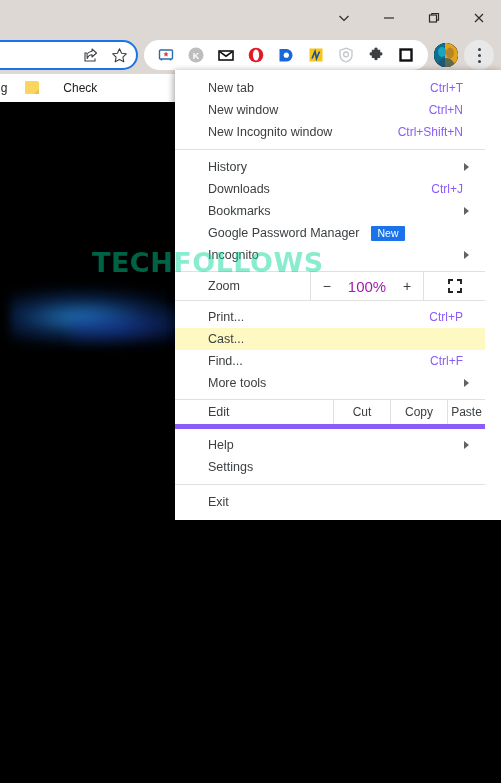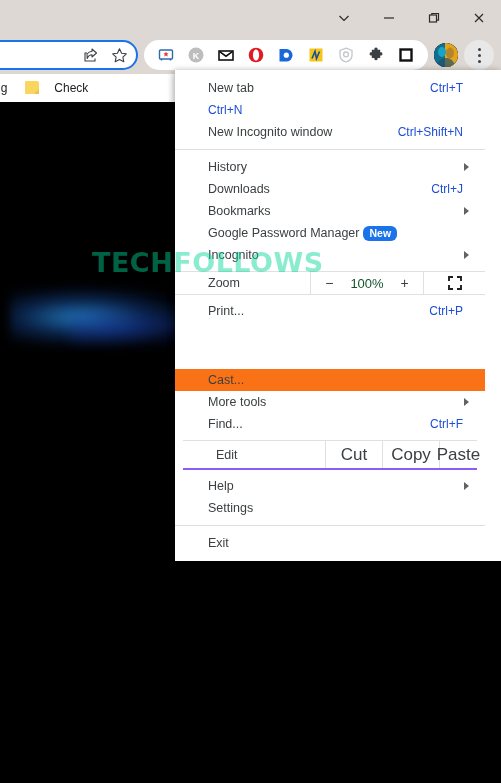--- a/index.html
+++ b/index.html
@@ -70,21 +70,21 @@
   .menu-btn i { width: 3px; height: 3px; border-radius: 50%; background: #3c4043; display: block; }
 
   
   .bookmarkbar {
     position: absolute; left: 0; top: 74px; width: 501px; height: 28px;
     background: #ffffff;
     display: flex; align-items: center;
     font-size: 12px; color: #202124;
   }
   .bm-partial { margin-left: -6px; padding-right: 10px; }
-  .bm-item { display: flex; align-items: flex-start; gap: 15px; padding: 0 8px; }
+  .bm-item { display: flex; align-items: flex-start; gap: 24px; padding: 0 8px; }
   .folder-ico {
     width: 14px; height: 13px;
     background: #fbd65f;
     border-radius: 1px 2px 2px 1px;
     position: relative;
   }
   .folder-ico::after {
     content: ""; position: absolute; right: 0; bottom: 0;
     border-width: 0 0 5px 5px; border-style: solid;
     border-color: transparent transparent #e8c44e transparent;
@@ -131,63 +131,63 @@
     font-size: 12.5px;
     color: #3c4043;
   }
   .mi {
     height: 22px;
     display: flex; align-items: center;
     padding: 0 14px 0 33px;
     position: relative;
   }
   .mi .label { flex: 1; }
-  .mi .accel { color: #1d4ed8; font-size: 12px; padding-right: 8px; }
-  .mi.hl { background: #f97316; margin-top: 47px; }
+  .mi .accel { color: #8b5cf6; font-size: 12px; padding-right: 8px; }
+  .mi.hl { background: #fef9c3; }
   .arrow {
     width: 0; height: 0;
     border-style: solid;
     border-width: 4px 0 4px 5px;
     border-color: transparent transparent transparent #5f6368;
     margin-right: 2px;
   }
   .badge {
     background: #1a73e8; color: #fff;
-    font-size: 10.5px; font-weight: bold;
-    border-radius: 6px; padding: 1.5px 6px;
-    margin-left: 4px;
+    font-size: 10.5px; font-weight: normal;
+    border-radius: 1px; padding: 1.5px 6px;
+    margin-left: 12px;
   }
   .sep { height: 1px; background: #e0e0e0; margin: 6px 0; }
 
   
   .zoomrow {
-    height: 24px; display: flex; align-items: stretch;
+    height: 30px; display: flex; align-items: stretch;
     border-top: 1px solid #e0e0e0; border-bottom: 1px solid #e0e0e0;
     margin: 5px 0;
   }
   .zoomrow .zlabel { flex: 1; display: flex; align-items: center; padding-left: 33px; }
   .zcell {
     display: flex; align-items: center; justify-content: center;
     border-left: 1px solid #e0e0e0;
   }
   .zctrl { width: 113px; display: flex; align-items: center; justify-content: center; gap: 13px; }
   .zminus, .zplus { font-size: 14px; color: #3c4043; width: 16px; text-align: center; }
-  .zval { font-size: 13px; color: #14532d; }
+  .zval { font-size: 15px; color: #a21caf; }
   .zfull { width: 62px; }
 
   
   .editrow {
     height: 30px; display: flex; align-items: stretch;
-    border-top: 1px solid #e0e0e0; border-bottom: 2px solid #8b5cf6;
-    margin: 5px 8px;
+    border-top: 1px solid #e0e0e0; border-bottom: 5px solid #8b5cf6;
+    margin: 5px 0;
   }
   .editrow .elabel { flex: 1; display: flex; align-items: center; padding-left: 33px; }
   .ecell {
     width: 57px; display: flex; align-items: center; justify-content: center;
-    border-left: 1px solid #e0e0e0; font-size: 17px;
+    border-left: 1px solid #e0e0e0; font-size: 12px;
   }
   .ecell.last { width: 38px; }
 </style>
 </head>
 <body>
 
 <div id="app">
 
   <div class="titlebar">
     <div class="winbtns">
@@ -318,20 +318,21 @@
     <div class="blue-blob2"></div>
   </div>
 
   <div class="chromemenu">
 
     <div class="mi">
       <span class="label">New tab</span>
       <span class="accel">Ctrl+T</span>
     </div>
     <div class="mi">
+      <span class="label">New window</span>
       <span class="accel">Ctrl+N</span>
     </div>
     <div class="mi">
       <span class="label">New Incognito window</span>
       <span class="accel">Ctrl+Shift+N</span>
     </div>
 
     <div class="sep"></div>
 
     <div class="mi">
@@ -374,26 +375,26 @@
     </div>
 
     <div class="mi">
       <span class="label">Print...</span>
       <span class="accel">Ctrl+P</span>
     </div>
     <div class="mi hl">
       <span class="label">Cast...</span>
     </div>
     <div class="mi">
+      <span class="label">Find...</span>
+      <span class="accel">Ctrl+F</span>
+    </div>
+    <div class="mi">
       <span class="label">More tools</span>
       <span class="arrow"></span>
-    </div>
-    <div class="mi">
-      <span class="label">Find...</span>
-      <span class="accel">Ctrl+F</span>
     </div>
 
     <div class="editrow">
       <div class="elabel">Edit</div>
       <div class="ecell">Cut</div>
       <div class="ecell">Copy</div>
       <div class="ecell last">Paste</div>
     </div>
 
     <div class="mi">

